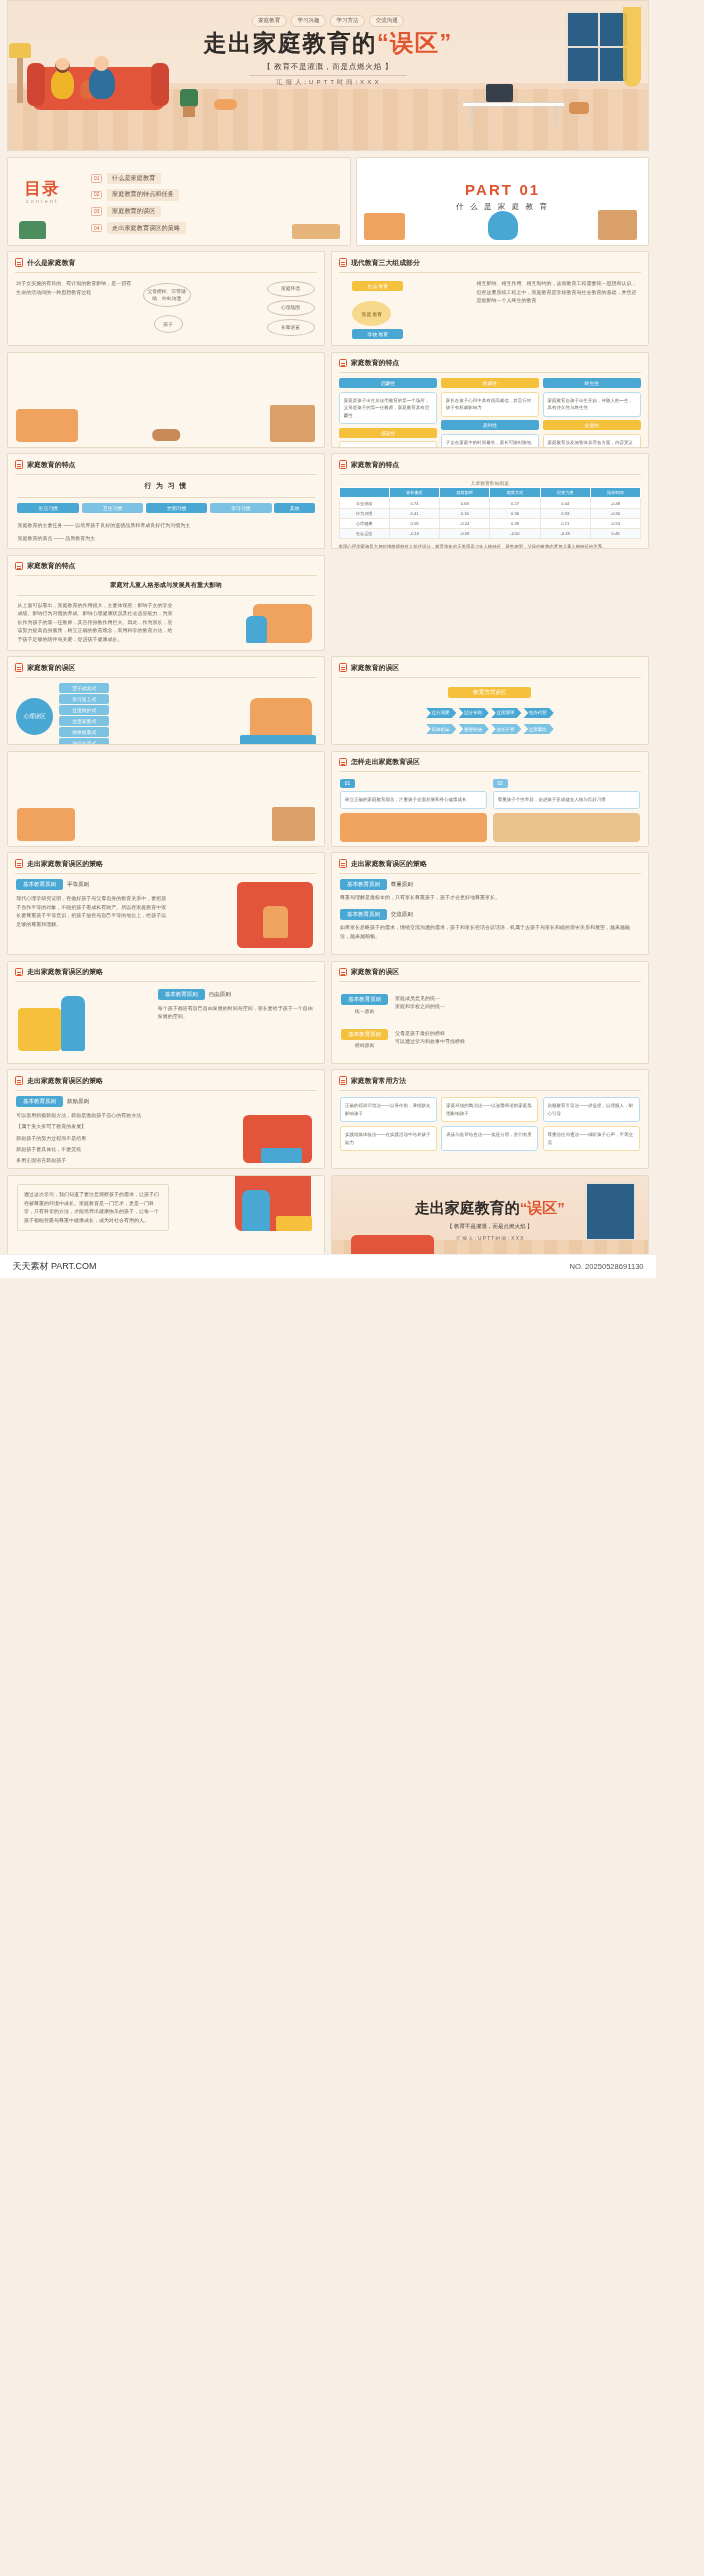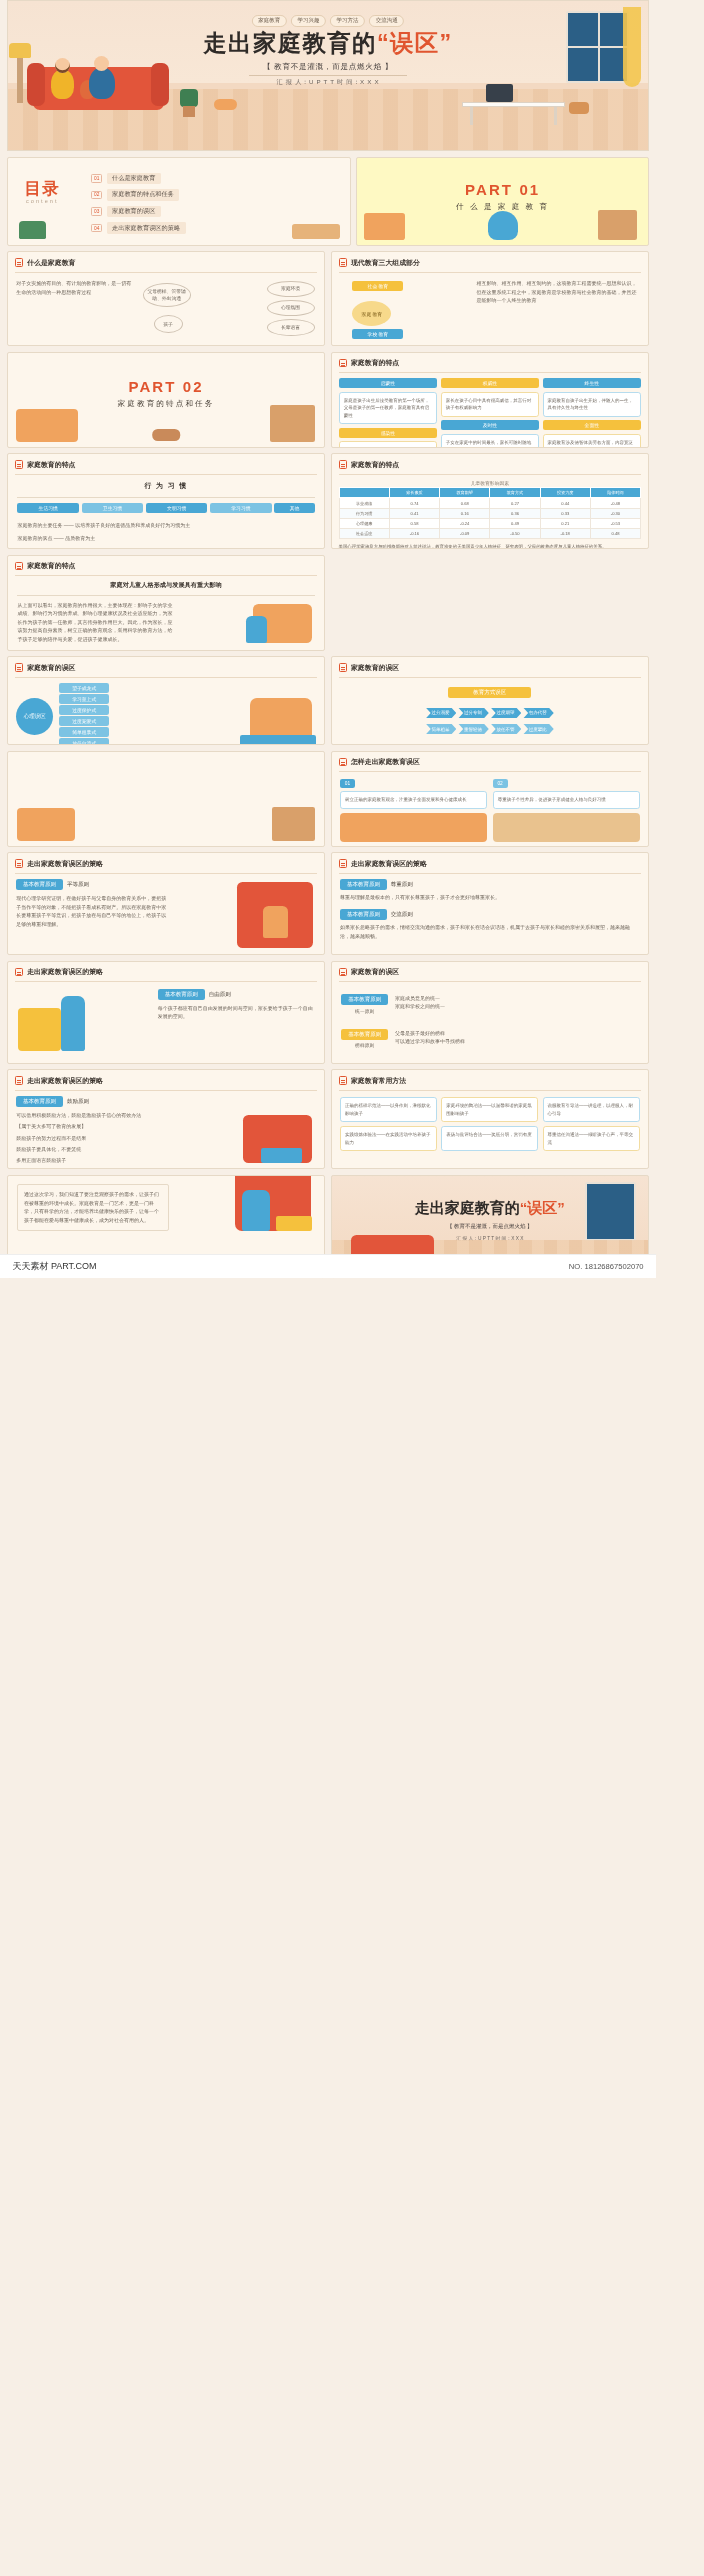--- a/index.html
+++ b/index.html
@@ -88,21 +88,21 @@
 
   
   .toc { height:89px; margin:5.5px 6.9px 0; display:flex; }
   .toc-left { width:54%; position:relative; background:#fdf6ec; border:0.7px solid #e6d9c6; }
   .toc-title { position:absolute; left:16.5px; top:20.6px; font-size:16.5px; font-weight:bold; color:#e0552f; letter-spacing:1.4px;}
   .toc-sub { position:absolute; left:18px; top:40px; font-size:5.5px; color:#b5a08b; letter-spacing:2.1px;}
   .toc-items { position:absolute; left:83px; top:15px; }
   .toc-item { display:flex; align-items:center; gap:4.1px; margin-bottom:4.8px; }
   .toc-no { font-size:4.8px; color:#e0552f; border:0.7px solid #e8b79f; border-radius:1.4px; padding:0.7px 2.1px;}
   .toc-tx { font-size:6.2px; color:#5a5048; background:#f6e6d4; padding:1.4px 5.5px; border-radius:1.4px;}
-  .toc-right { width:46%; margin-left:5.5px; position:relative; background:#fef9c3; border:0.7px solid #e6d9c6; }
+  .toc-right { width:46%; margin-left:5.5px; position:relative; background:#ffffff; border:0.7px solid #e6d9c6; }
   .part-label { font-size:15px; font-weight:bold; color:#e0552f; letter-spacing:2.1px; text-align:center;}
   .part-sub { font-size:7.6px; color:#4a4239; letter-spacing:2.1px; text-align:center; margin-top:4.1px;}
 
   
   .s-head { display:flex; align-items:center; gap:4.1px; padding:5.5px 6.9px 0; }
   .s-icon { width:8.3px; height:8.3px; border:1px solid #e0552f; border-radius:1.4px; position:relative; flex:none;}
   .s-icon:after{ content:""; position:absolute; left:1.4px; top:2.8px; width:4.1px; height:1px; background:#e0552f; box-shadow:0 2.1px 0 #e0552f;}
   .s-title { font-size:6.9px; font-weight:bold; color:#3b342e; }
   .s-rule { height:0.7px; background:#ead9c3; margin:4.1px 6.9px 0; }
 
@@ -243,24 +243,20 @@
           <div class="blue-chip" style="position:absolute;left:12.4px;top:50px;width:51px;background:#49a7d4;">学校 教育</div>
         </div>
         <div class="body-txt" style="width:56%;">相互影响、相互作用、相互制约的，这项教育工程需要统一思想和认识，但在这里系统工程之中，家庭教育是学校教育与社会教育的基础，并且还是能影响一个人终生的教育</div>
       </div>
     </div>
   </div>
 
   <div class="grid2" style="margin-top:5.5px;">
 
     <div class="slide" style="height:96px;">
-      <div style="padding-top:25px;">
-        <div class="part-label">PART 02</div>
-        <div class="part-sub">家庭教育的特点和任务</div>
-      </div>
       <div style="position:absolute;left:8.3px;bottom:4.1px;width:62px;height:33px;background:#f0a35e;border-radius:4.1px;"></div>
       <div style="position:absolute;right:9.6px;bottom:4.1px;width:45px;height:37px;background:#d9a06a;border-radius:2.1px;"></div>
       <div style="position:absolute;left:50%;bottom:5.5px;transform:translateX(-50%);width:27.5px;height:12.4px;background:#c98a5a;border-radius:5.5px;"></div>
     </div>
 
     <div class="slide" style="height:96px;">
       <div class="s-head">
         <span class="s-icon"></span>
         <span class="s-title">家庭教育的特点</span>
       </div>
@@ -635,17 +631,17 @@
       <div style="position:absolute;left:0;right:0;top:47px;text-align:center;font-size:5.5px;color:#4a4340;">【 教育不是灌溉，而是点燃火焰 】</div>
       <div style="position:absolute;left:0;right:0;top:59px;text-align:center;font-size:4.8px;color:#6b625c;">汇 报 人：U P T T    时 间：X X X</div>
       <div style="position:absolute;left:0;right:0;bottom:0;height:37px;background:repeating-linear-gradient(90deg,#f0cfae 0 12.4px,#eac49f 12.4px 25px);opacity:.8;"></div>
       <div style="position:absolute;left:19px;bottom:18px;width:83px;height:23.4px;background:#e2553a;border-radius:5.5px;"></div>
       <div style="position:absolute;right:27.5px;bottom:18px;width:62px;height:4.1px;background:#fdfbf7;border:0.7px solid #ddd2c4;"></div>
     </div>
   </div>
 
   <div class="footer">
     <span class="brand">天天素材 PART.COM</span>
-    <span class="no">NO. 18126867502070</span>
+    <span class="no">NO. 20250528691130</span>
   </div>
 
 </div>
 
 
 </body></html>

